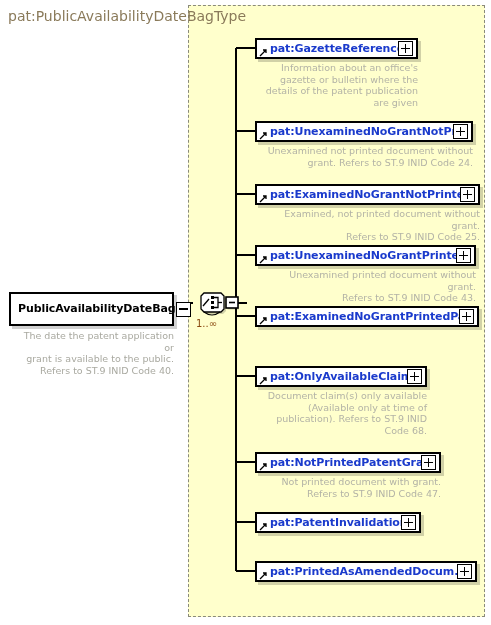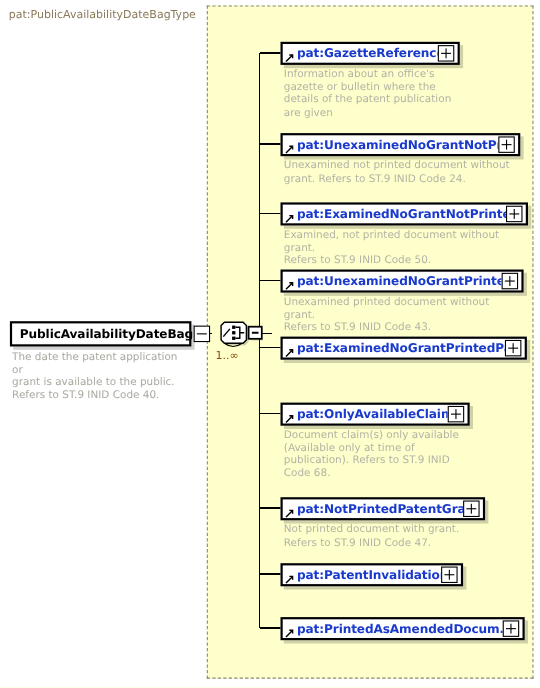--- a/index.html
+++ b/index.html
@@ -25,21 +25,21 @@
     position: absolute;
     left: 9px;
     top: 292px;
     width: 165px;
   }
   .node-box {
     position: relative;
     box-sizing: border-box;
     border: 2px solid #000000;
     background: #ffffff;
-    height: 23px;
+    height: 34px;
     line-height: 18px;
     display: flex;
     align-items: center;
     box-shadow: 3px 3px 0 0 rgba(0,0,0,0.18);
   }
   .root-node .node-box { padding-left: 7px; }
   .node-label-root {
     font-size: 11px;
     font-weight: bold;
     color: #000000;
@@ -79,39 +79,40 @@
     background: #000000;
   }
 
   .desc {
     font-size: 9.5px;
     line-height: 11.5px;
     color: #a9a9a0;
     margin-top: 4px;
     padding-left: 1px;
     white-space: pre-line;
+    text-align: right;
   }
   .root-node .desc { padding-left: 2px; }
 
   
   .type-container {
     position: absolute;
     left: 188px;
     top: 5px;
     width: 297px;
     height: 612px;
     box-sizing: border-box;
     border: 1.5px dashed #8a8a7a;
     background: #ffffcc;
   }
   .type-title {
     position: absolute;
     left: 8px;
     top: 8px;
-    font-size: 10px;
+    font-size: 14px;
     color: #8a7a5a;
     white-space: nowrap;
   }
 
   
   .compositor {
     position: absolute;
     left: 193px;
     top: 290px;
     width: 46px;
@@ -258,21 +259,21 @@
       </div>
       <div class="child" style="top: 184px; width: 225px;">
         <div class="node-box">
           <svg class="refarrow" viewBox="0 0 9 9">
             <path d="M1 8 L7 2 M4 2 L7 2 L7 5" stroke="#000" stroke-width="1.3" fill="none"></path>
           </svg>
           <span class="node-label-child" style="padding-left: 9px;">pat:ExaminedNoGrantNotPrinte...</span>
           <span class="toggle plus"></span>
         </div>
         <div class="desc">Examined, not printed document without grant.
-Refers to ST.9 INID Code 50.</div>
+Refers to ST.9 INID Code 25.</div>
       </div>
       <div class="child" style="top: 245px; width: 221px;">
         <div class="node-box">
           <svg class="refarrow" viewBox="0 0 9 9">
             <path d="M1 8 L7 2 M4 2 L7 2 L7 5" stroke="#000" stroke-width="1.3" fill="none"></path>
           </svg>
           <span class="node-label-child" style="padding-left: 9px;">pat:UnexaminedNoGrantPrinted...</span>
           <span class="toggle plus"></span>
         </div>
         <div class="desc">Unexamined printed document without grant.

